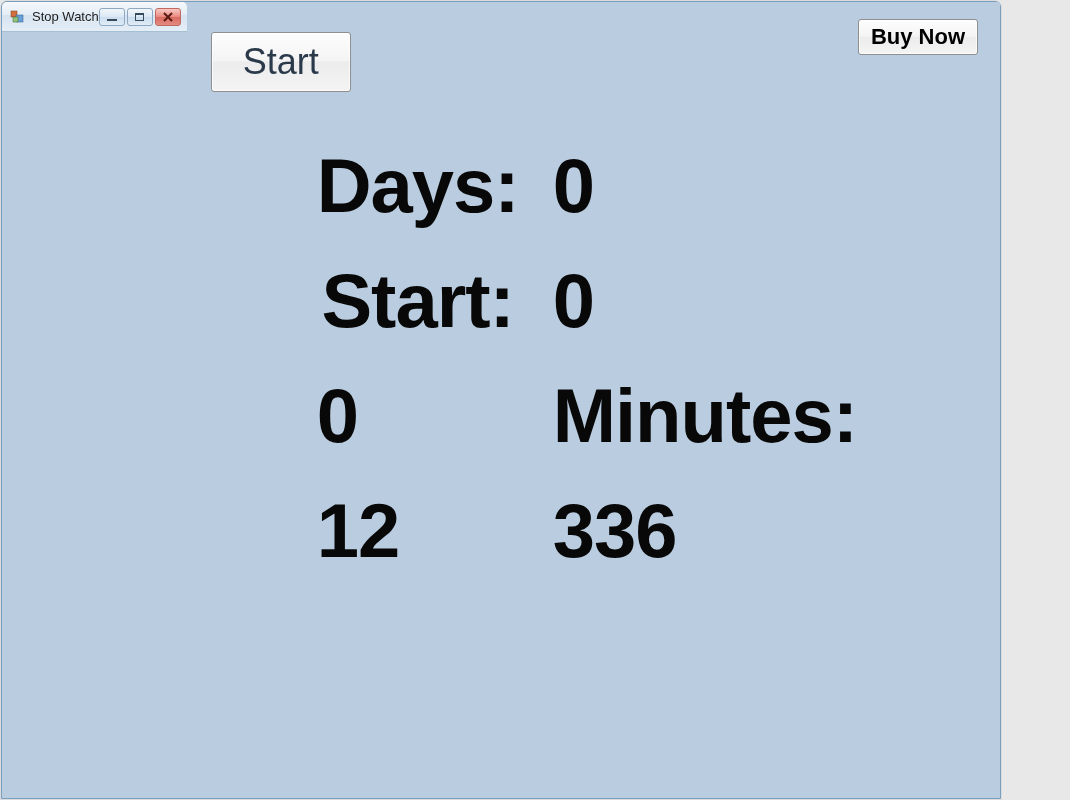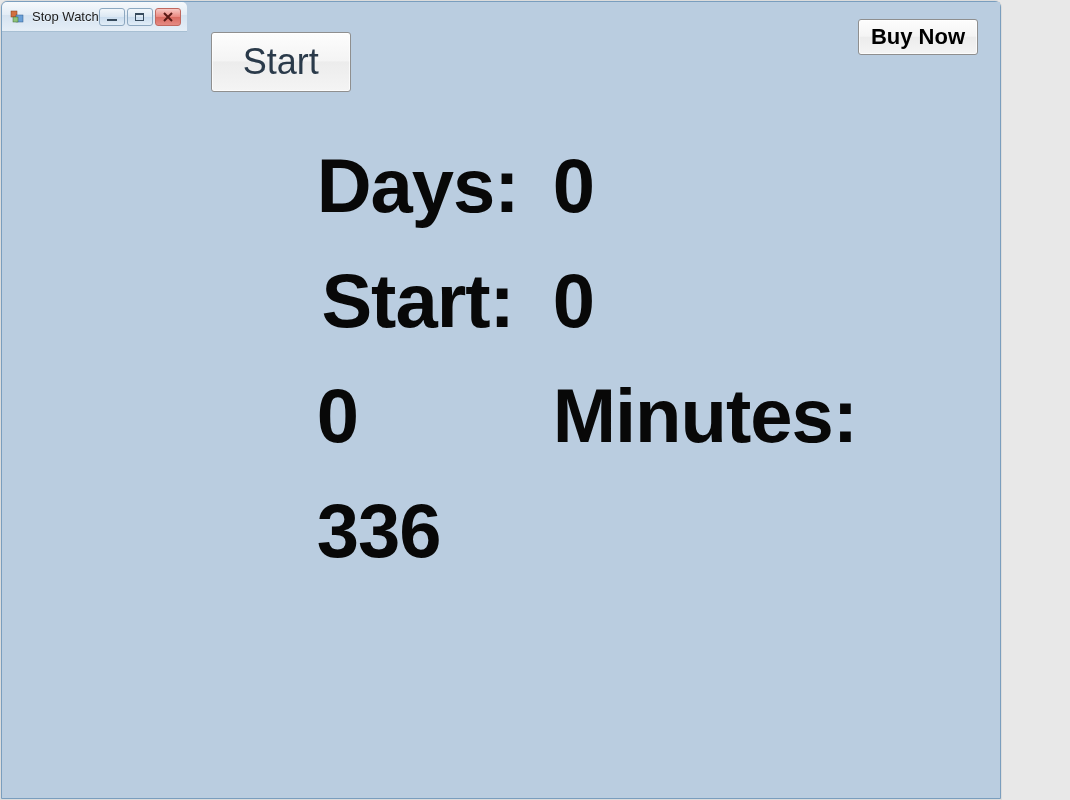--- a/index.html
+++ b/index.html
@@ -191,17 +191,18 @@
     <div class="time-display">
       <div class="time-label">Days:</div>
       <div class="time-value">0</div>
 
       <div class="time-label">Start:</div>
       <div class="time-value">0</div>
 
       <div class="time-value">0</div>
 
       <div class="time-label">Minutes:</div>
+      <div class="time-value">12</div>
 
       <div class="time-value">336</div>
     </div>
   </div>
 </div>
 
 </body></html>

